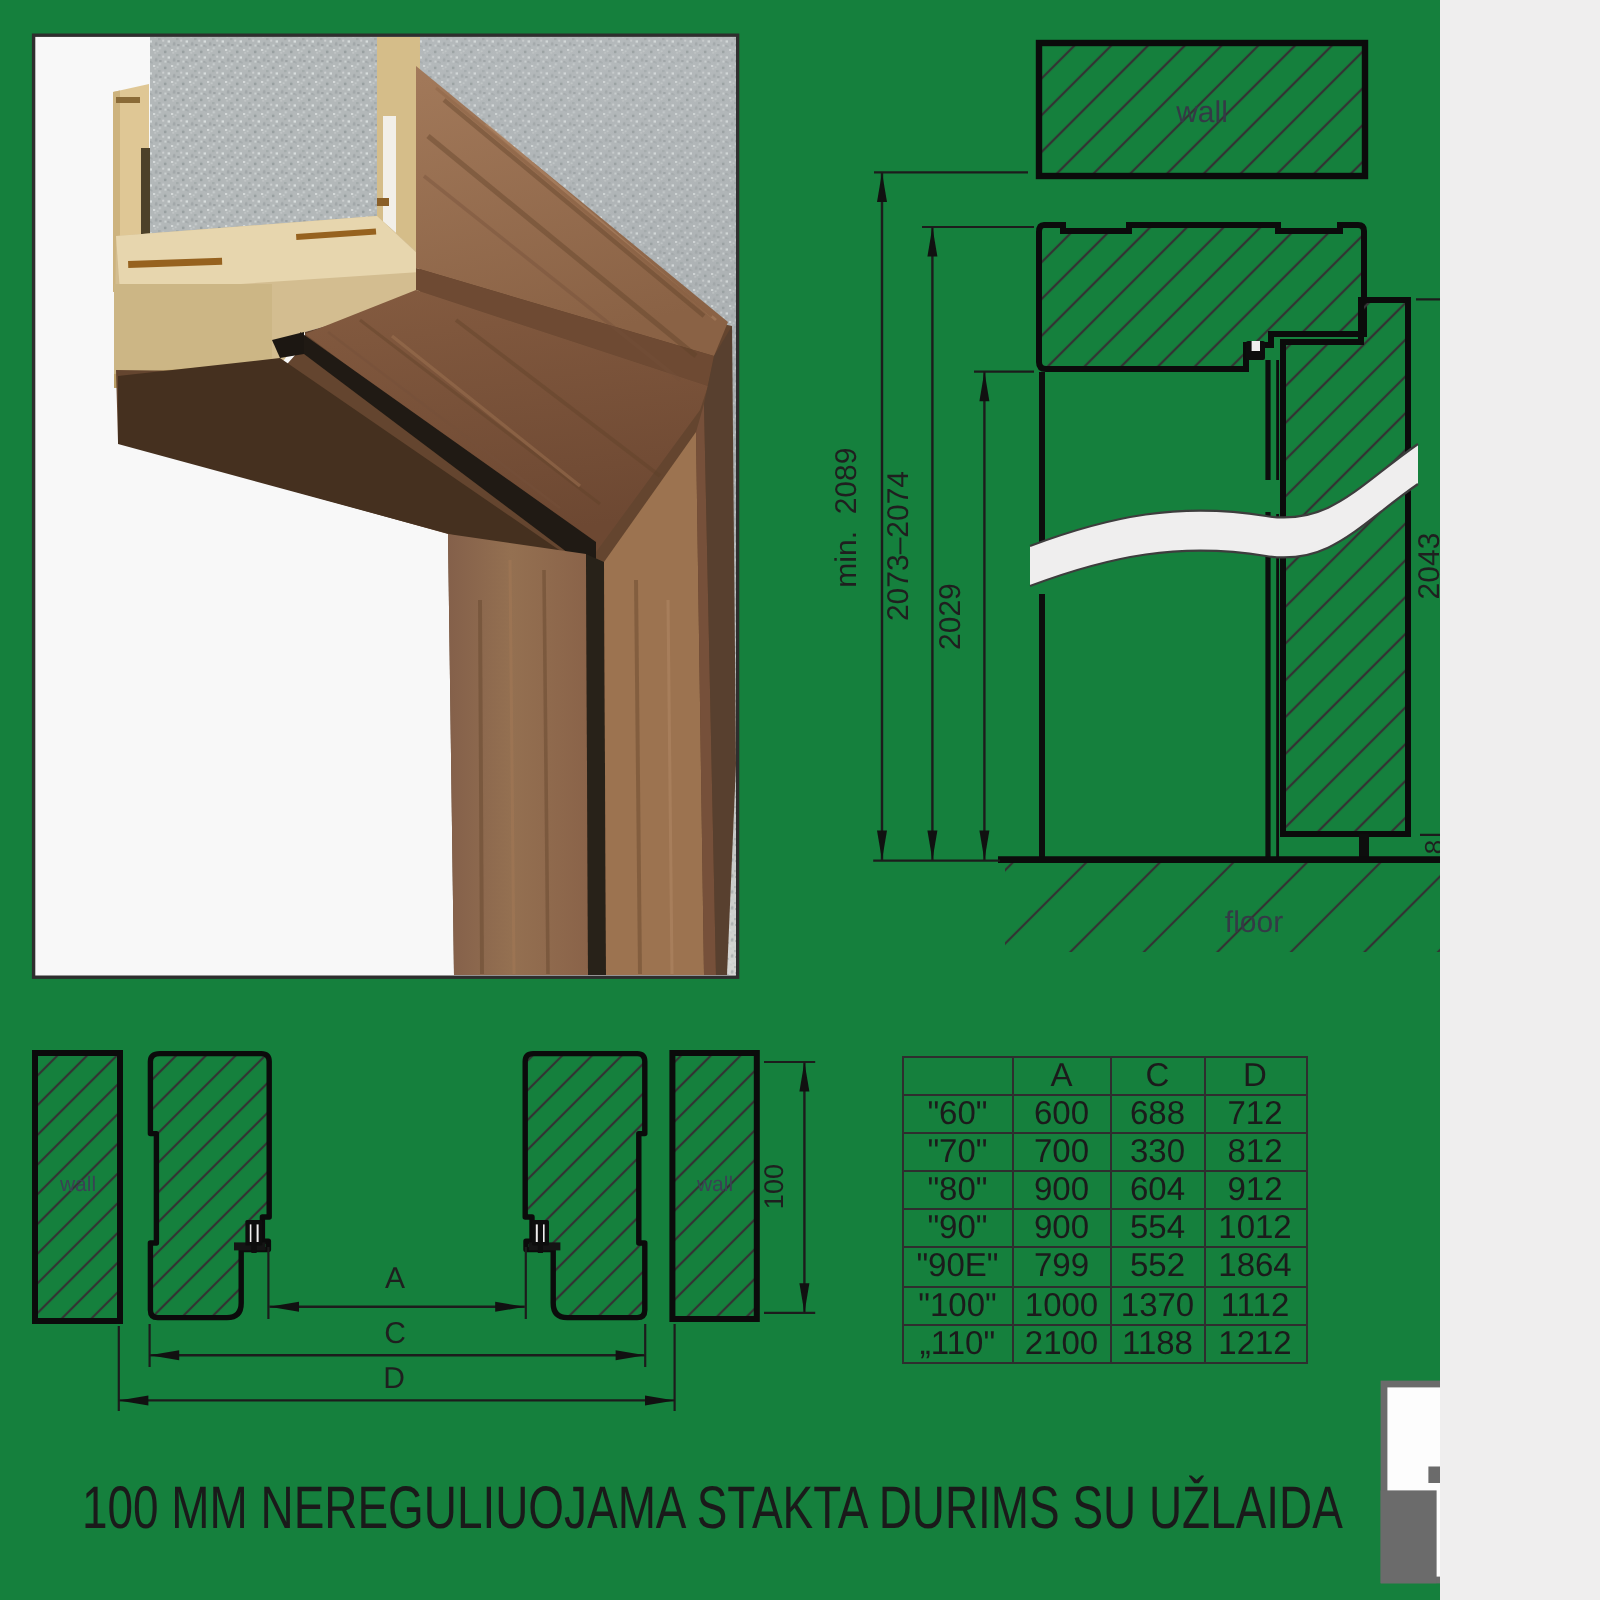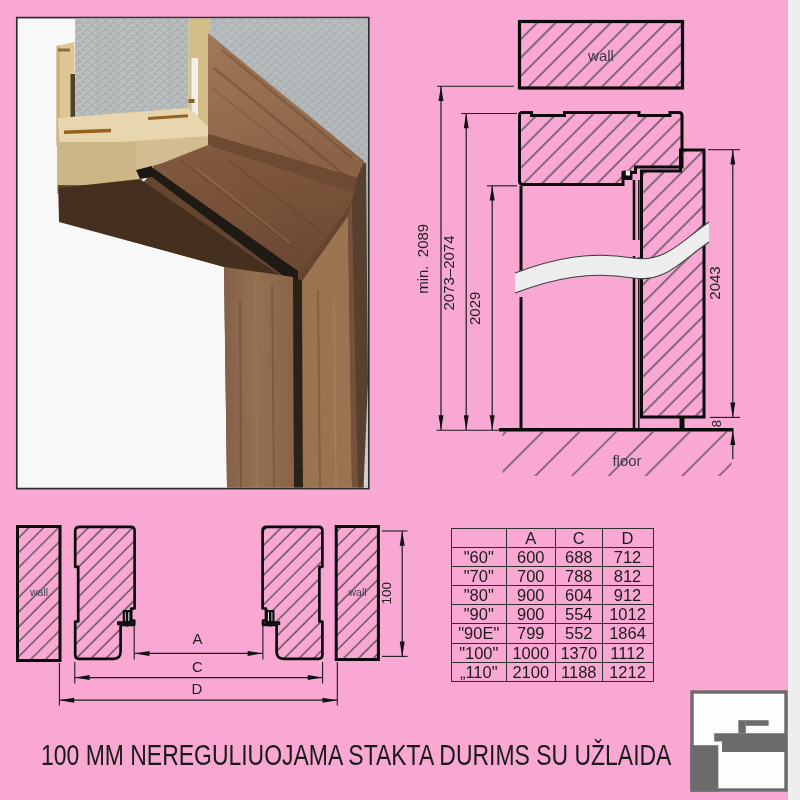--- a/index.html
+++ b/index.html
@@ -1,16 +1,16 @@
 <!DOCTYPE html>
 <html><head>
 <meta charset="utf-8">
 <style>
 html,body{margin:0;padding:0;background:#efeeee;}
-#page{position:relative;width:788px;height:800px;background:#f9a8d4;overflow:hidden;font-family:"Liberation Sans",sans-serif;}
+#page{position:relative;width:720px;height:800px;background:#15803d;overflow:hidden;font-family:"Liberation Sans",sans-serif;}
 #page svg.main{position:absolute;left:0;top:0;}
 #dimtable{position:absolute;left:451px;top:528px;border-collapse:collapse;table-layout:fixed;font-family:"Liberation Sans",sans-serif;font-size:16.5px;color:#1b1b1b;}
 #dimtable td{border:1.2px solid #2e2e2e;text-align:center;padding:0;height:18.1px;line-height:18.1px;}
 #caption{position:absolute;left:41px;top:738px;font-size:30px;color:#1a1a1a;white-space:nowrap;transform:scaleX(0.765);transform-origin:0 0;}
 </style>
 </head>
 <body>
 <div id="page">
 <svg class="main" width="800" height="800" viewBox="0 0 800 800">
 <defs>
@@ -311,21 +311,21 @@
         </tr>
 <tr>
           <td>"60"</td>
           <td>600</td>
           <td>688</td>
           <td>712</td>
         </tr>
 <tr>
           <td>"70"</td>
           <td>700</td>
-          <td>788</td>
+          <td>330</td>
           <td>812</td>
         </tr>
 <tr>
           <td>"80"</td>
           <td>900</td>
           <td>604</td>
           <td>912</td>
         </tr>
 <tr>
           <td>"90"</td>

